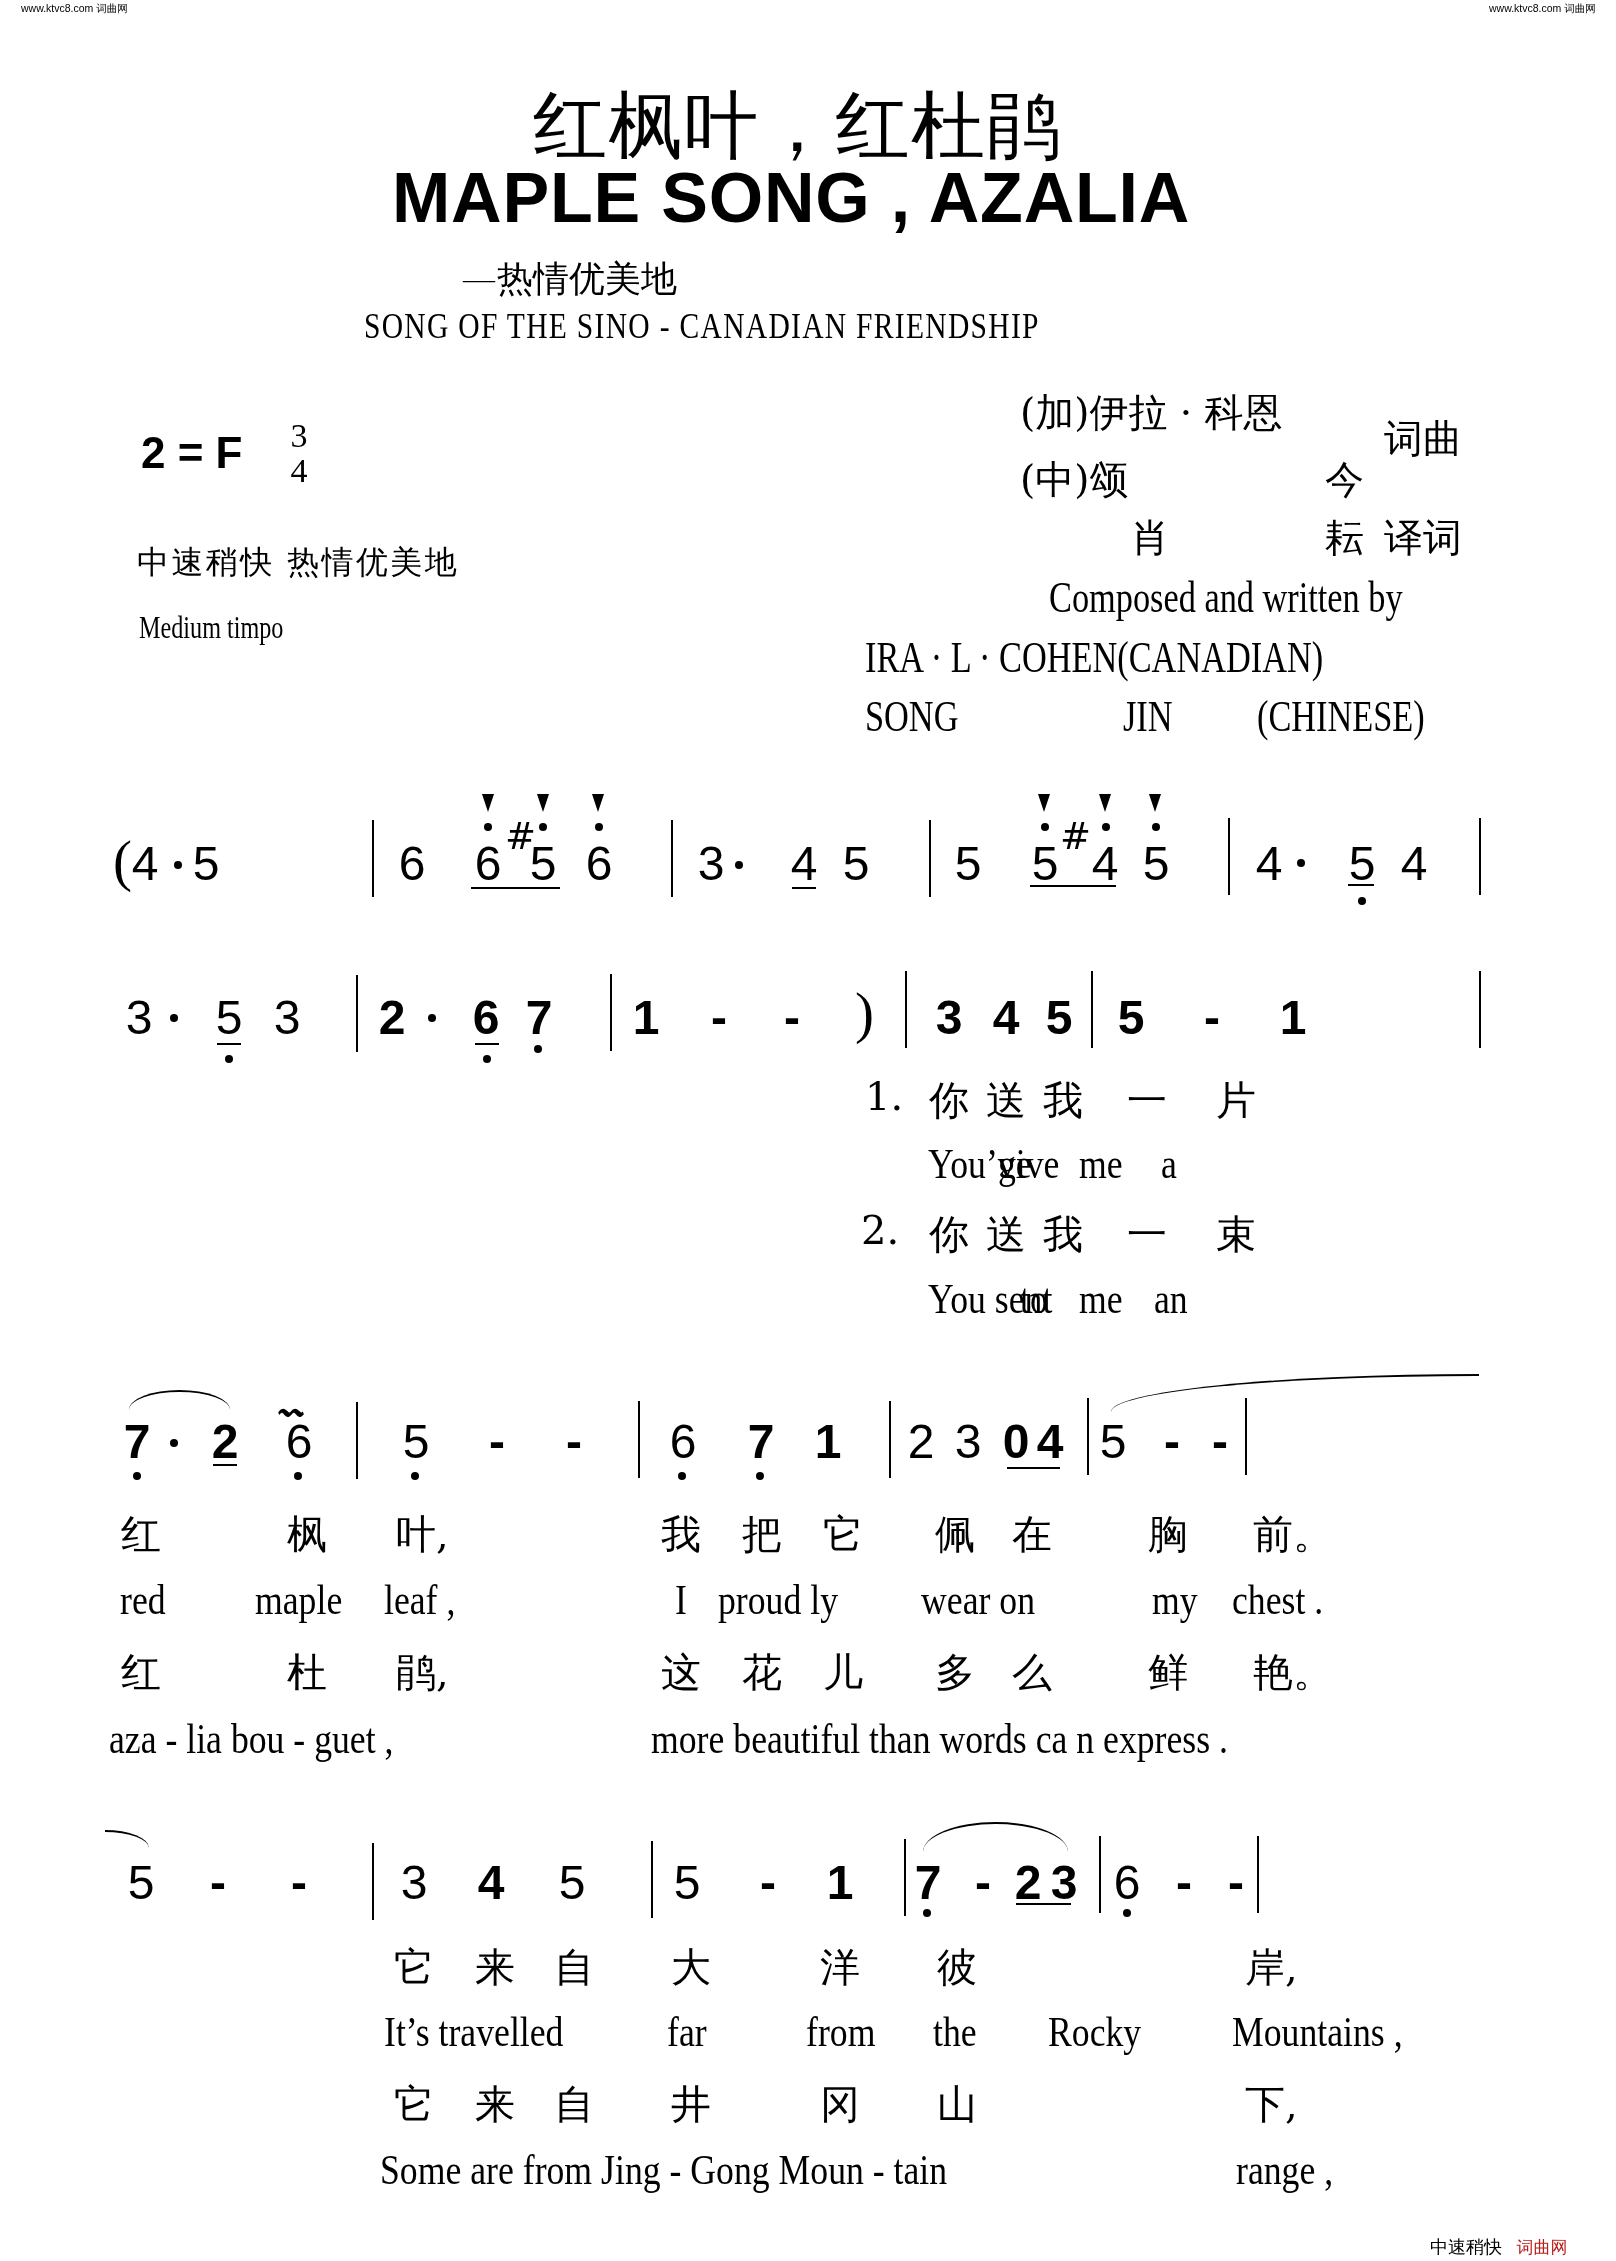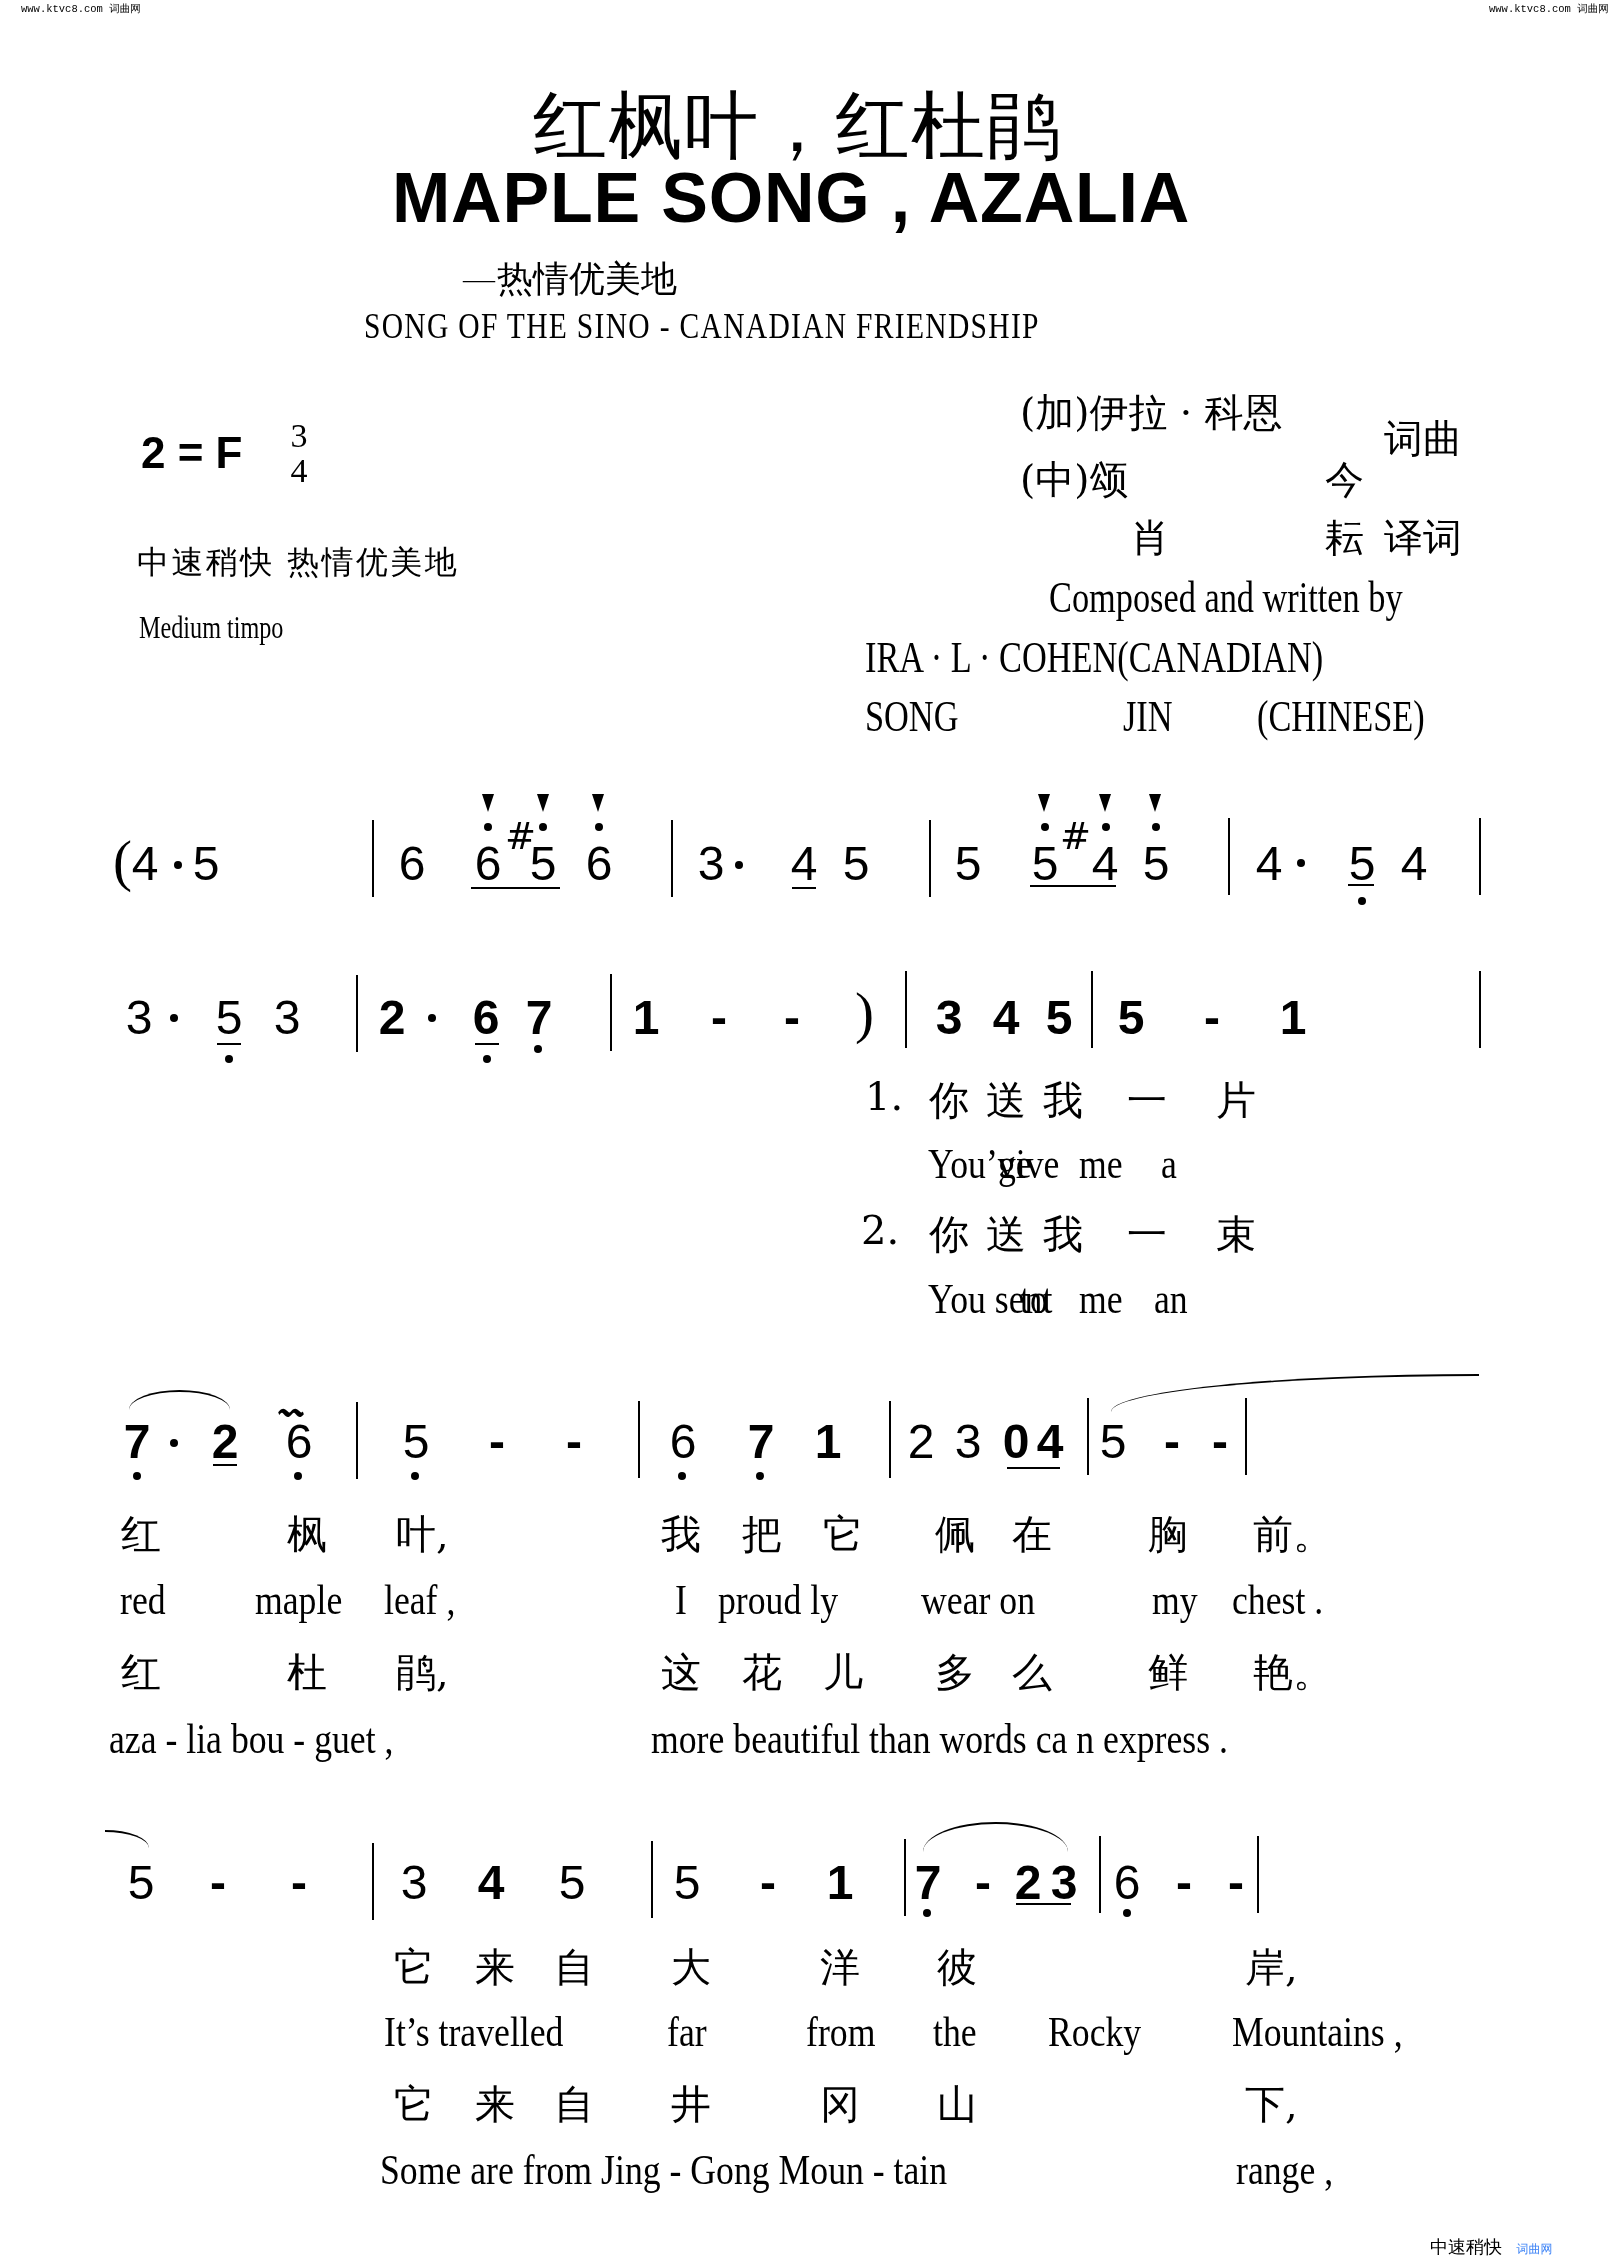--- a/index.html
+++ b/index.html
@@ -1,18 +1,18 @@
 <!DOCTYPE html>
 <html style="font-size:13px"><head>
 <meta charset="utf-8">
 <style>
   html, body { margin:0; padding:0; background:#ffffff; }
   body { width:1616px; height:2261px; position:relative; overflow:hidden; color:#000; }
   .abs { position:absolute; white-space:nowrap; }
-  .wm { font-family:Liberation Mono, monospace; font-size:10.5px; color:#000; }
+  .wm { font-family:Liberation Sans, sans-serif; font-size:10.5px; color:#000; }
   .title-cn { font-family:"DejaVu Sans", sans-serif; font-size:74px; font-weight:300; letter-spacing:1.6px; }
   .title-en { font-family:"Liberation Sans", sans-serif; font-size:70px; font-weight:bold; letter-spacing:0.8px; }
   .sub-cn { font-family:"DejaVu Sans", sans-serif; font-size:36px; font-weight:300; }
   .sub-en { font-family:"Liberation Serif", serif; font-size:36px; transform:scaleX(0.82); transform-origin:left top; letter-spacing:1.6px; }
   .serif-cn { font-family:"DejaVu Serif", serif; font-size:39px; }
   .serif-en { font-family:"Liberation Serif", serif; font-size:44px; transform:scaleX(0.78); transform-origin:left top; }
   .key { font-family:"Liberation Sans", sans-serif; font-size:44px; font-weight:bold; }
   .ts { font-family:"Liberation Serif", serif; font-size:34px; line-height:34px; text-align:center; }
   .tempo-cn { font-family:"DejaVu Sans", sans-serif; font-size:32px; font-weight:300; letter-spacing:2.4px; }
   .tempo-en { font-family:"Liberation Serif", serif; font-size:31px; transform:scaleX(0.78); transform-origin:left top; }
@@ -24,21 +24,21 @@
   .accent { position:absolute; width:0; height:0; border-left:6.5px solid transparent; border-right:6.5px solid transparent; border-top:18px solid #000; }
   .sharp { position:absolute; font-family:"DejaVu Sans", sans-serif; font-size:37px; line-height:37px; }
   .underline { position:absolute; height:2.4px; background:#000; }
   .barline { position:absolute; width:2.4px; background:#000; }
   .paren { position:absolute; font-family:"Liberation Serif", serif; font-size:57px; font-weight:300; line-height:57px; }
   .slur { position:absolute; border-top:2.4px solid #000; border-radius:50% 50% 0 0 / 100% 100% 0 0; }
   .mordent { position:absolute; font-family:"DejaVu Sans", sans-serif; font-size:24px; font-weight:bold; letter-spacing:-4.8px; }
   .lyr-cn { position:absolute; font-family:"DejaVu Serif", serif; font-size:40px; font-weight:300; }
   .lyr-en { position:absolute; font-family:"Liberation Serif", serif; font-size:42px; transform:scaleX(0.85); transform-origin:left top; }
   .footer-a { font-family:"DejaVu Sans", sans-serif; font-size:18px; color:#000; }
-  .footer-b { font-family:"DejaVu Sans", sans-serif; font-size:12px; color:#3b82f6;margin-top:32px; }
+  .footer-b { font-family:"DejaVu Sans", sans-serif; font-size:17px; color:#b91c1c;margin-top:32px; }
 </style>
 </head>
 <body>
 
 <div class="abs wm" style="left:21px;top:1.6px;" data-name="watermark-left">www.ktvc8.com 词曲网</div>
 <div class="abs wm" style="left:1489px;top:1.6px;" data-name="watermark-right">www.ktvc8.com 词曲网</div>
 
 <div class="abs title-cn" style="left:533px;top:77px;" data-name="title-chinese">红枫叶，红杜鹃</div>
 <div class="abs title-en" style="left:392px;top:158px;" data-name="title-english">MAPLE SONG ,  AZALIA</div>
 <div class="abs sub-cn" style="left:461px;top:255px;" data-name="subtitle-chinese">—热情优美地</div>

